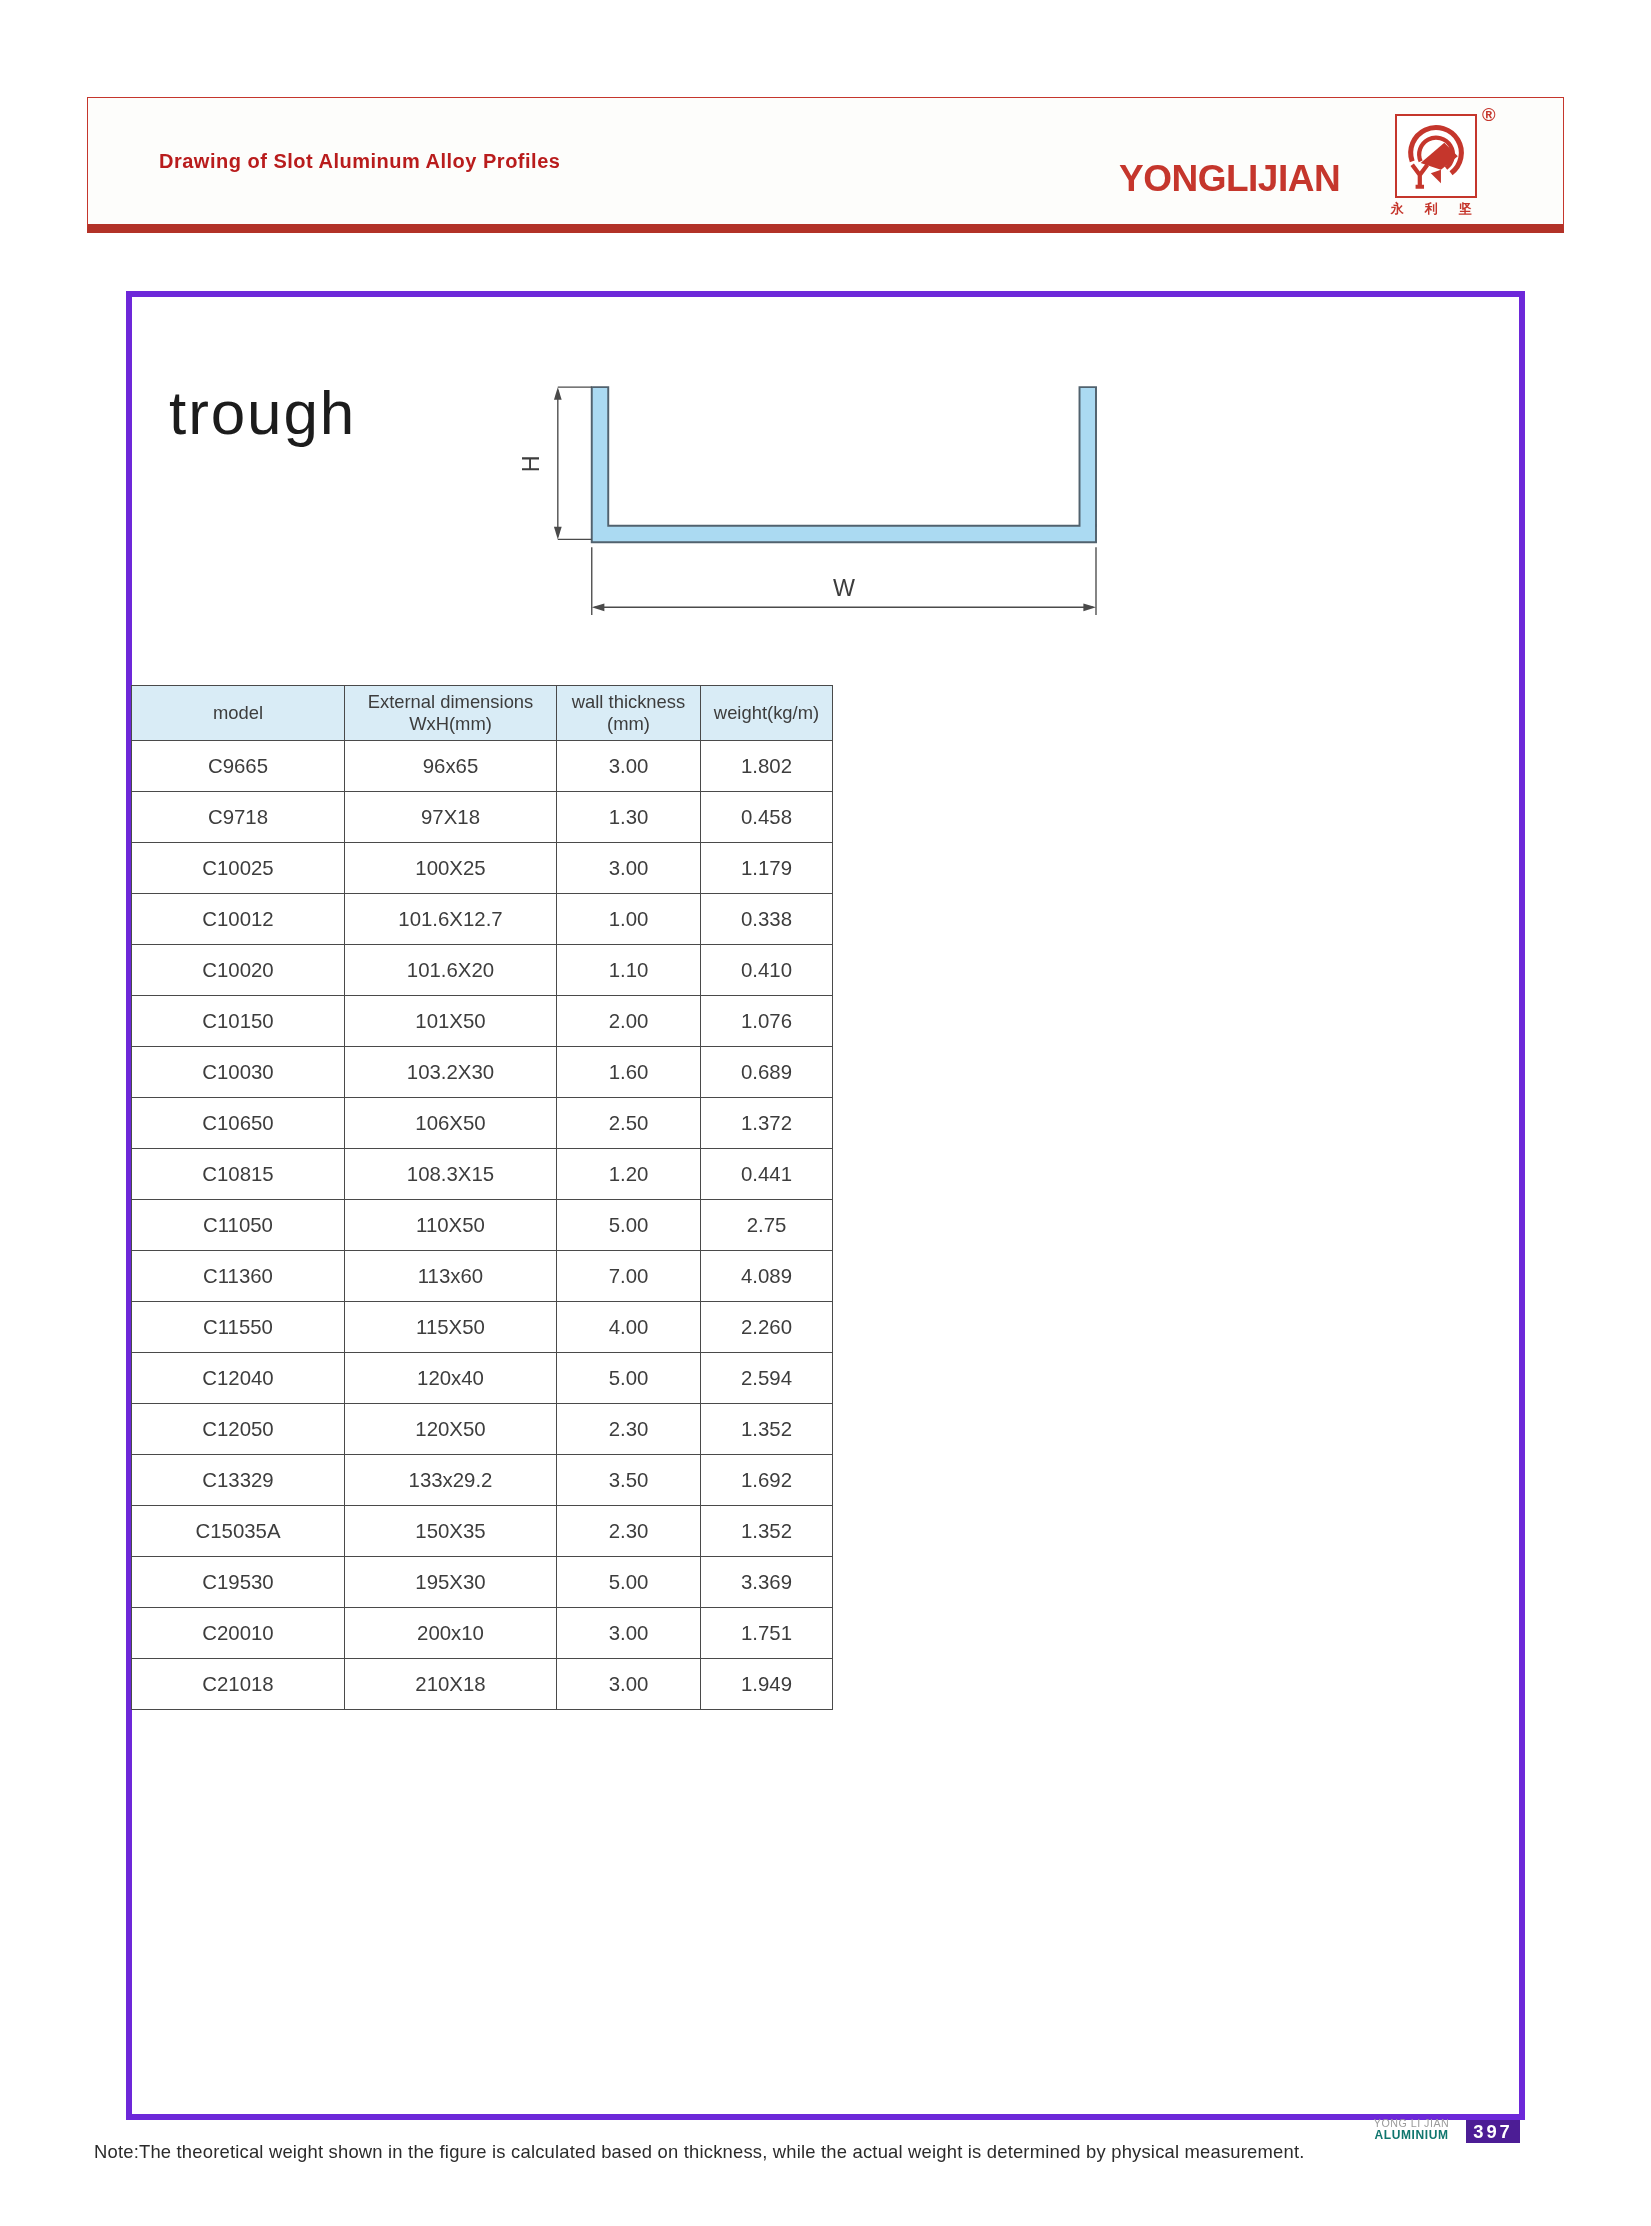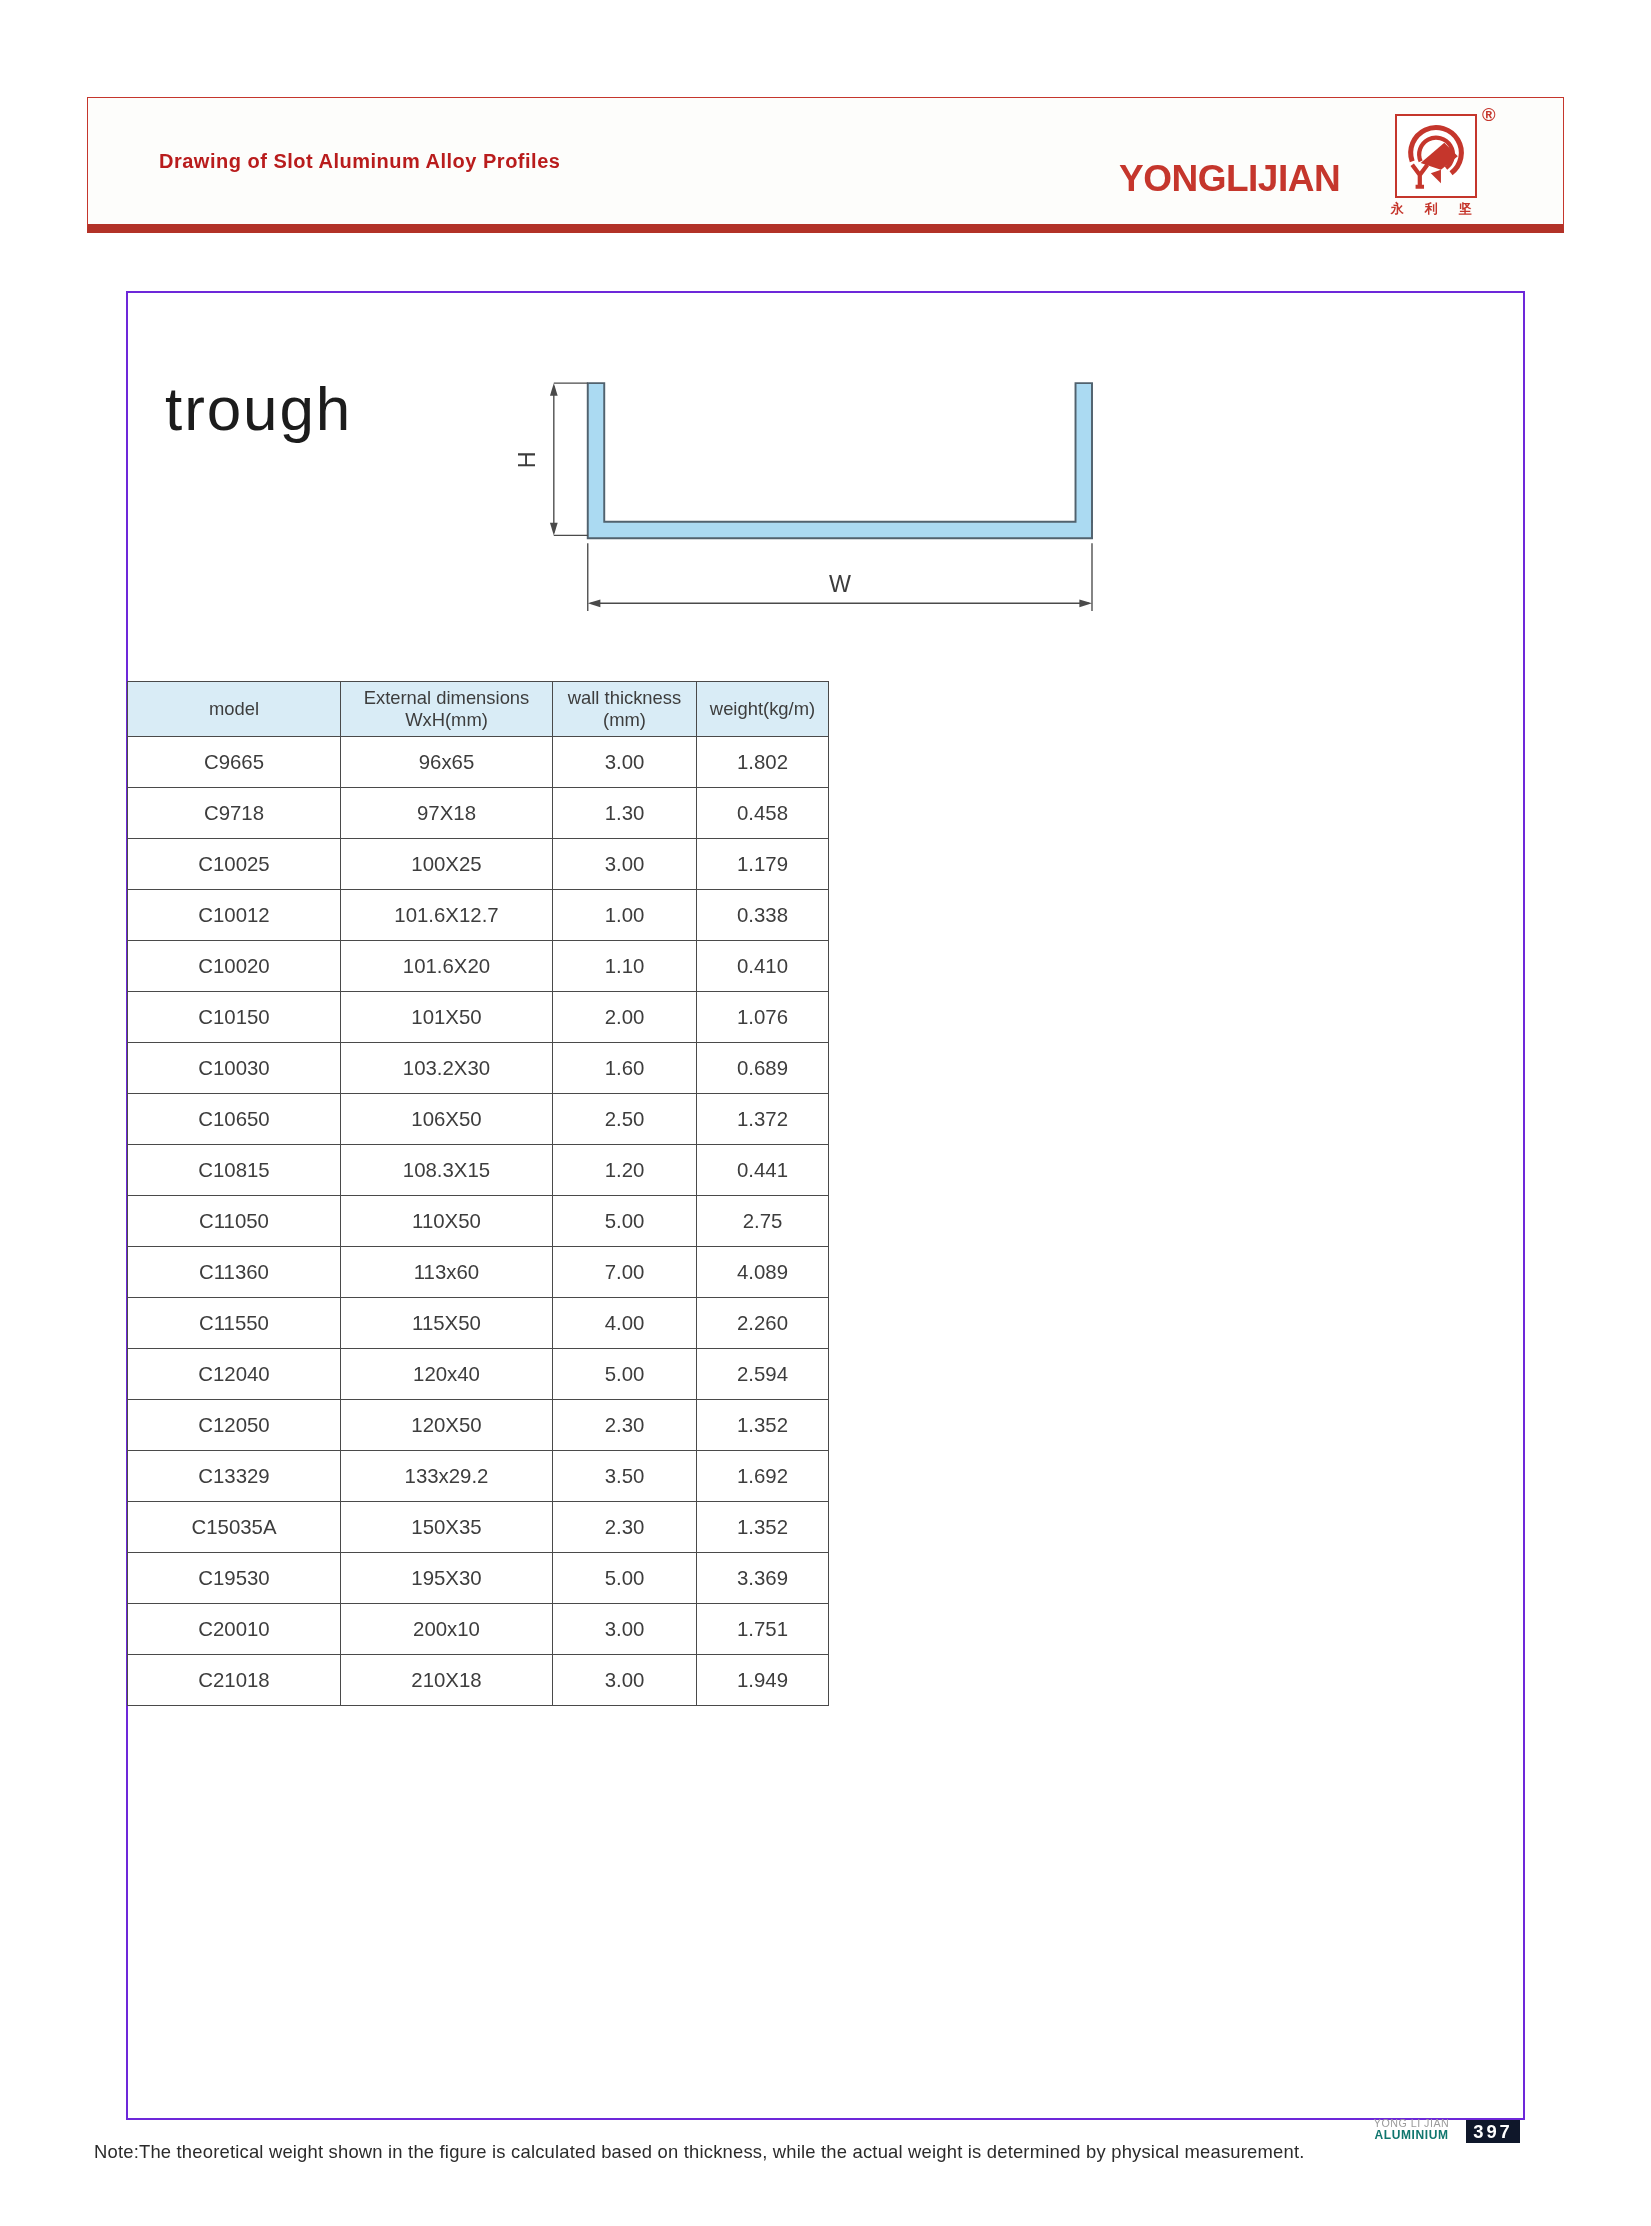--- a/index.html
+++ b/index.html
@@ -28,21 +28,21 @@
   .reg-mark{
     position:absolute;left:1394px;top:5.8px;font-size:18.4px;color:#c5362c;font-weight:bold;
   }
   .brand-cn{
     position:absolute;left:1296px;top:102px;width:103px;text-align:center;
     font-size:13px;font-weight:bold;color:#c5362c;letter-spacing:8.7px;white-space:nowrap;
   }
   
   .content-box{
     position:absolute;left:126px;top:291px;width:1399px;height:1829px;
-    box-sizing:border-box;border:2px solid #6d28d9;background:#ffffff;
+    box-sizing:border-box;border:6px solid #6d28d9;background:#ffffff;
   }
   .profile-name{
     position:absolute;left:37px;top:85px;
     font-size:62px;font-weight:400;color:#1c1c1c;letter-spacing:1.9px;line-height:1;
   }
   .diagram{position:absolute;left:388px;top:58px;}
   
   .spec-table{
     position:absolute;left:-1px;top:388px;
     border-collapse:collapse;table-layout:fixed;background:#fff;padding-left:40px;
@@ -60,21 +60,21 @@
     position:absolute;left:84px;top:2131px;margin:10px;
     font-size:18.4px;color:#2b2b2b;letter-spacing:0.2px;
   }
   .footer-brand{
     position:absolute;left:1359px;top:2118px;width:105px;text-align:center;line-height:1.05;
   }
   .footer-brand-line1{font-size:10.7px;color:#9b9b9b;letter-spacing:0.5px;}
   .footer-brand-line2{font-size:12px;color:#0f766e;font-weight:bold;letter-spacing:0.6px;}
   .page-badge{
     position:absolute;left:1466px;top:2120px;width:54px;height:23px;
-    background:#0f172a;color:#ffffff;font-size:18.4px;font-weight:bold;
+    background:#4c1d95;color:#ffffff;font-size:18.4px;font-weight:bold;
     text-align:center;line-height:23px;letter-spacing:2.9px;
   }
 </style>
 </head>
 <body>
 
 <div class="page">
 
   <header class="header-box">
     <h1 class="page-title">Drawing of Slot Aluminum Alloy Profiles</h1>

